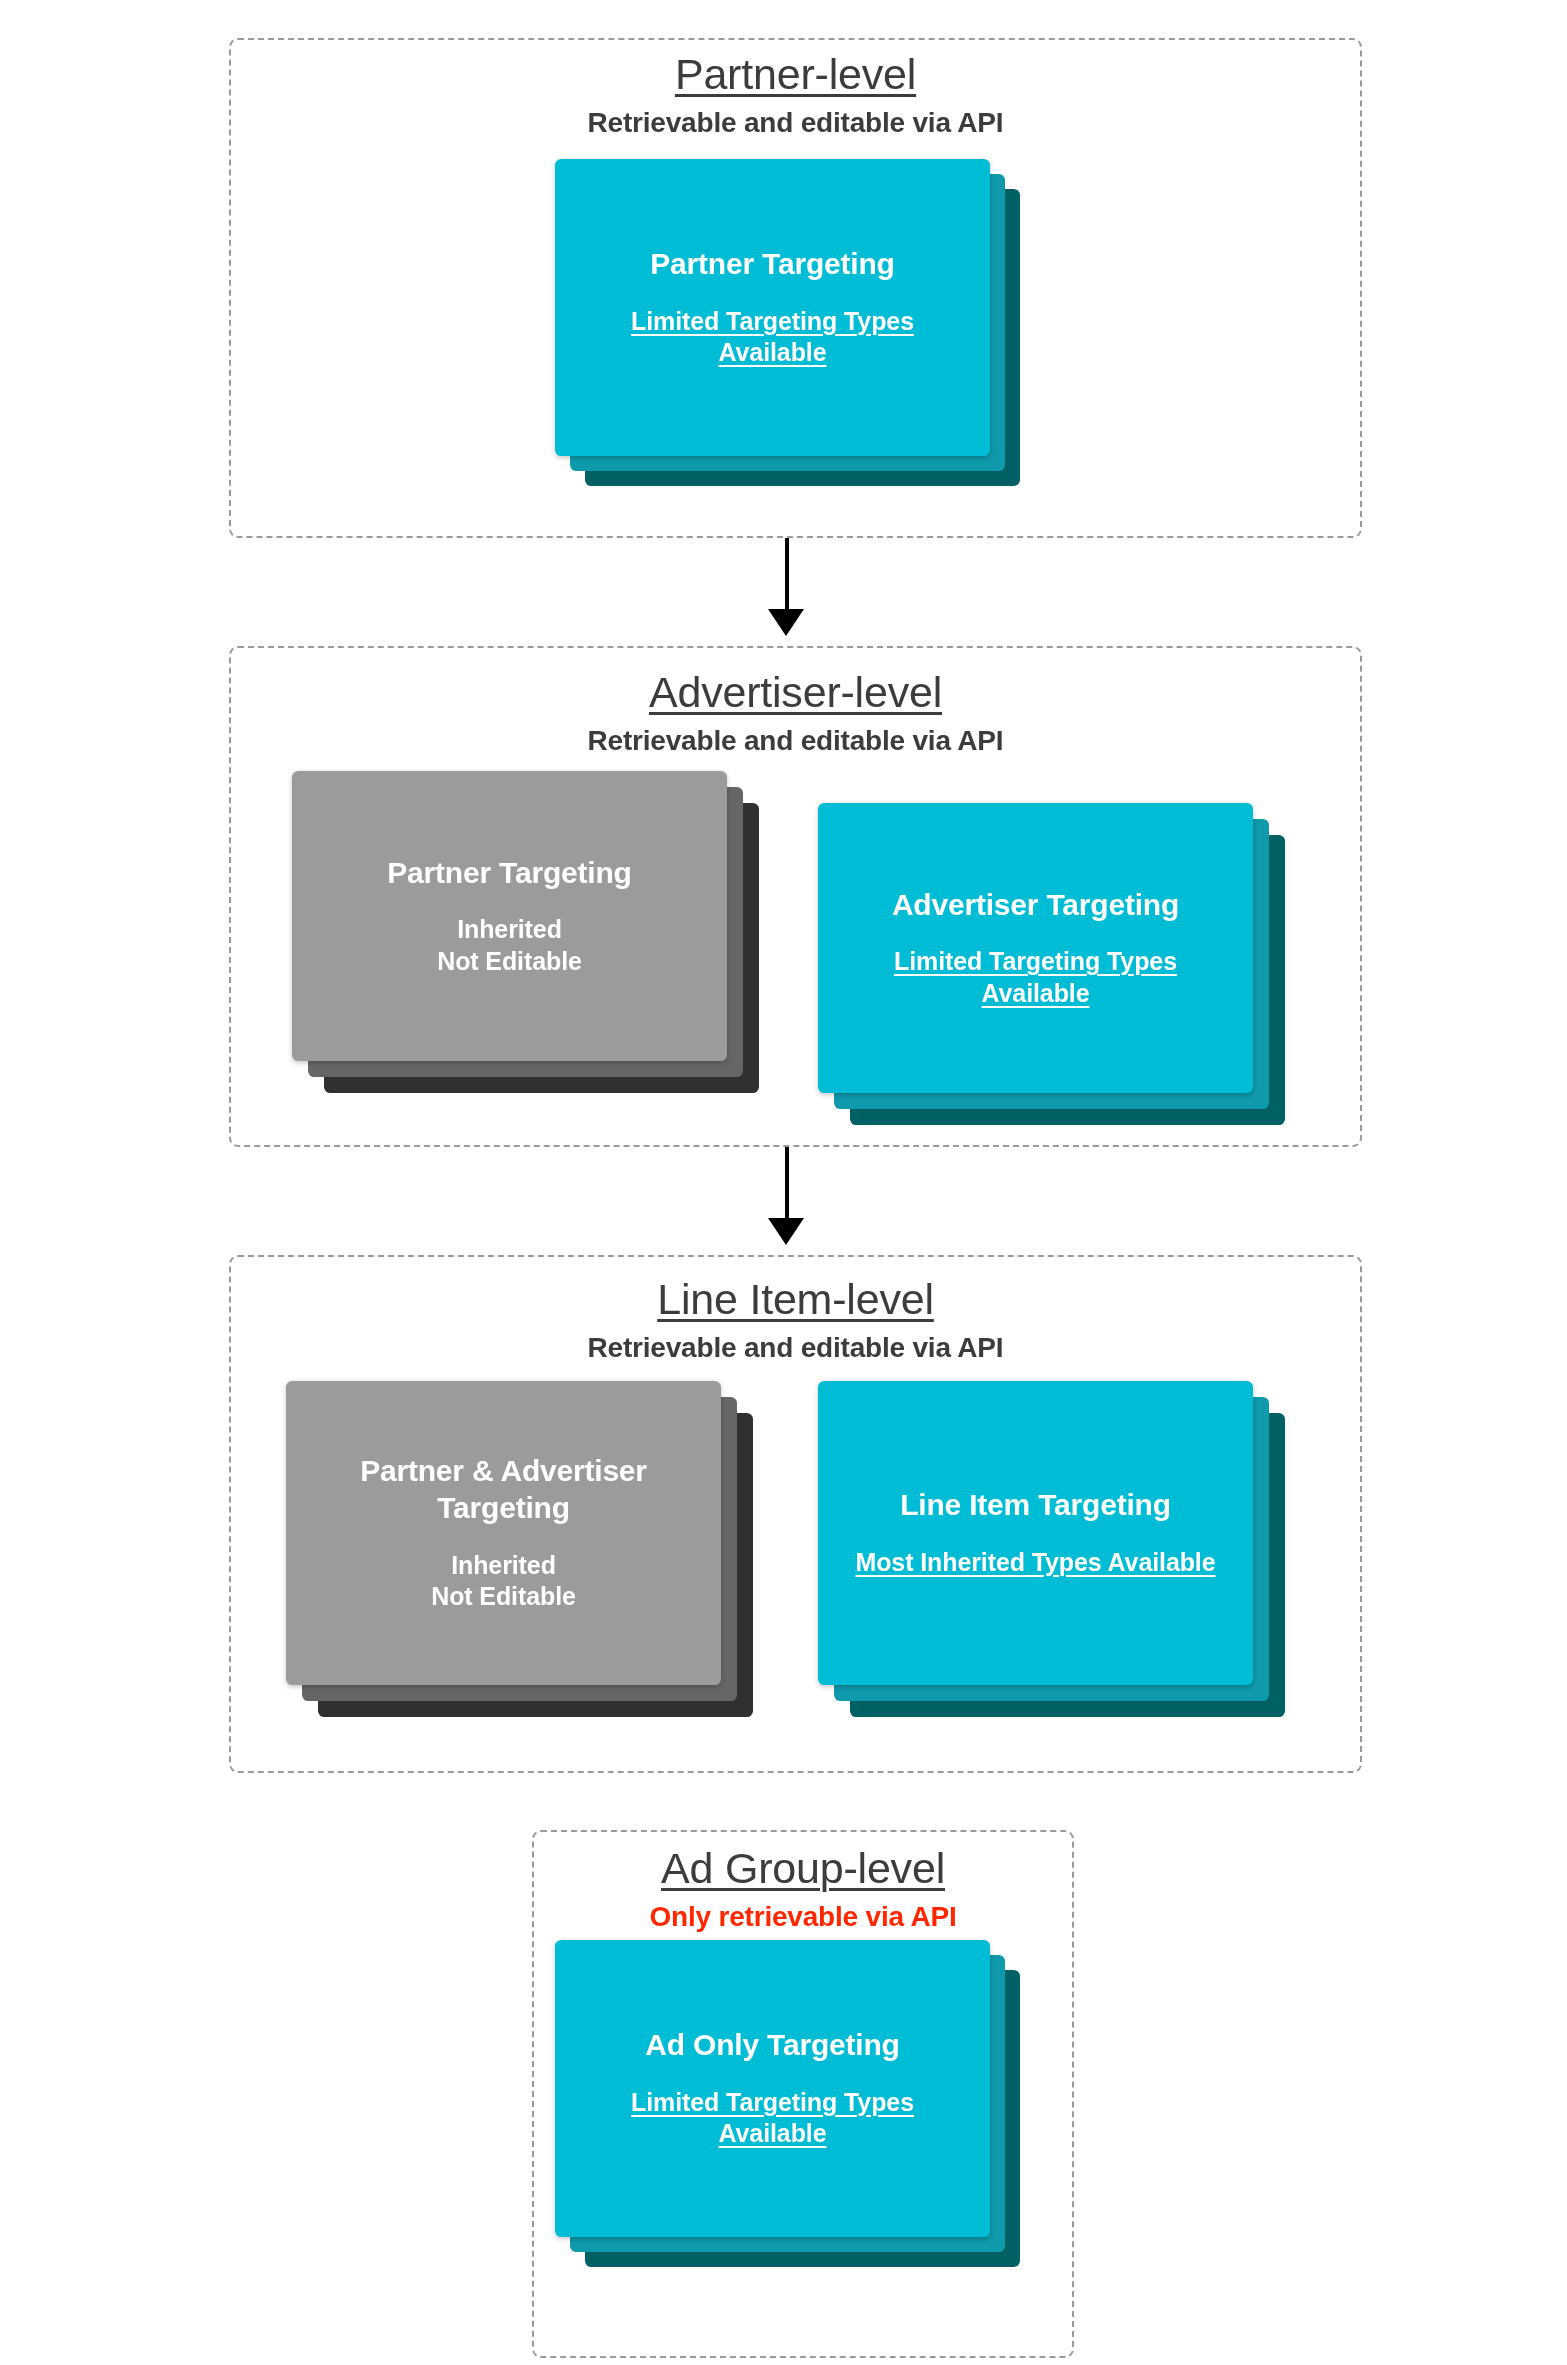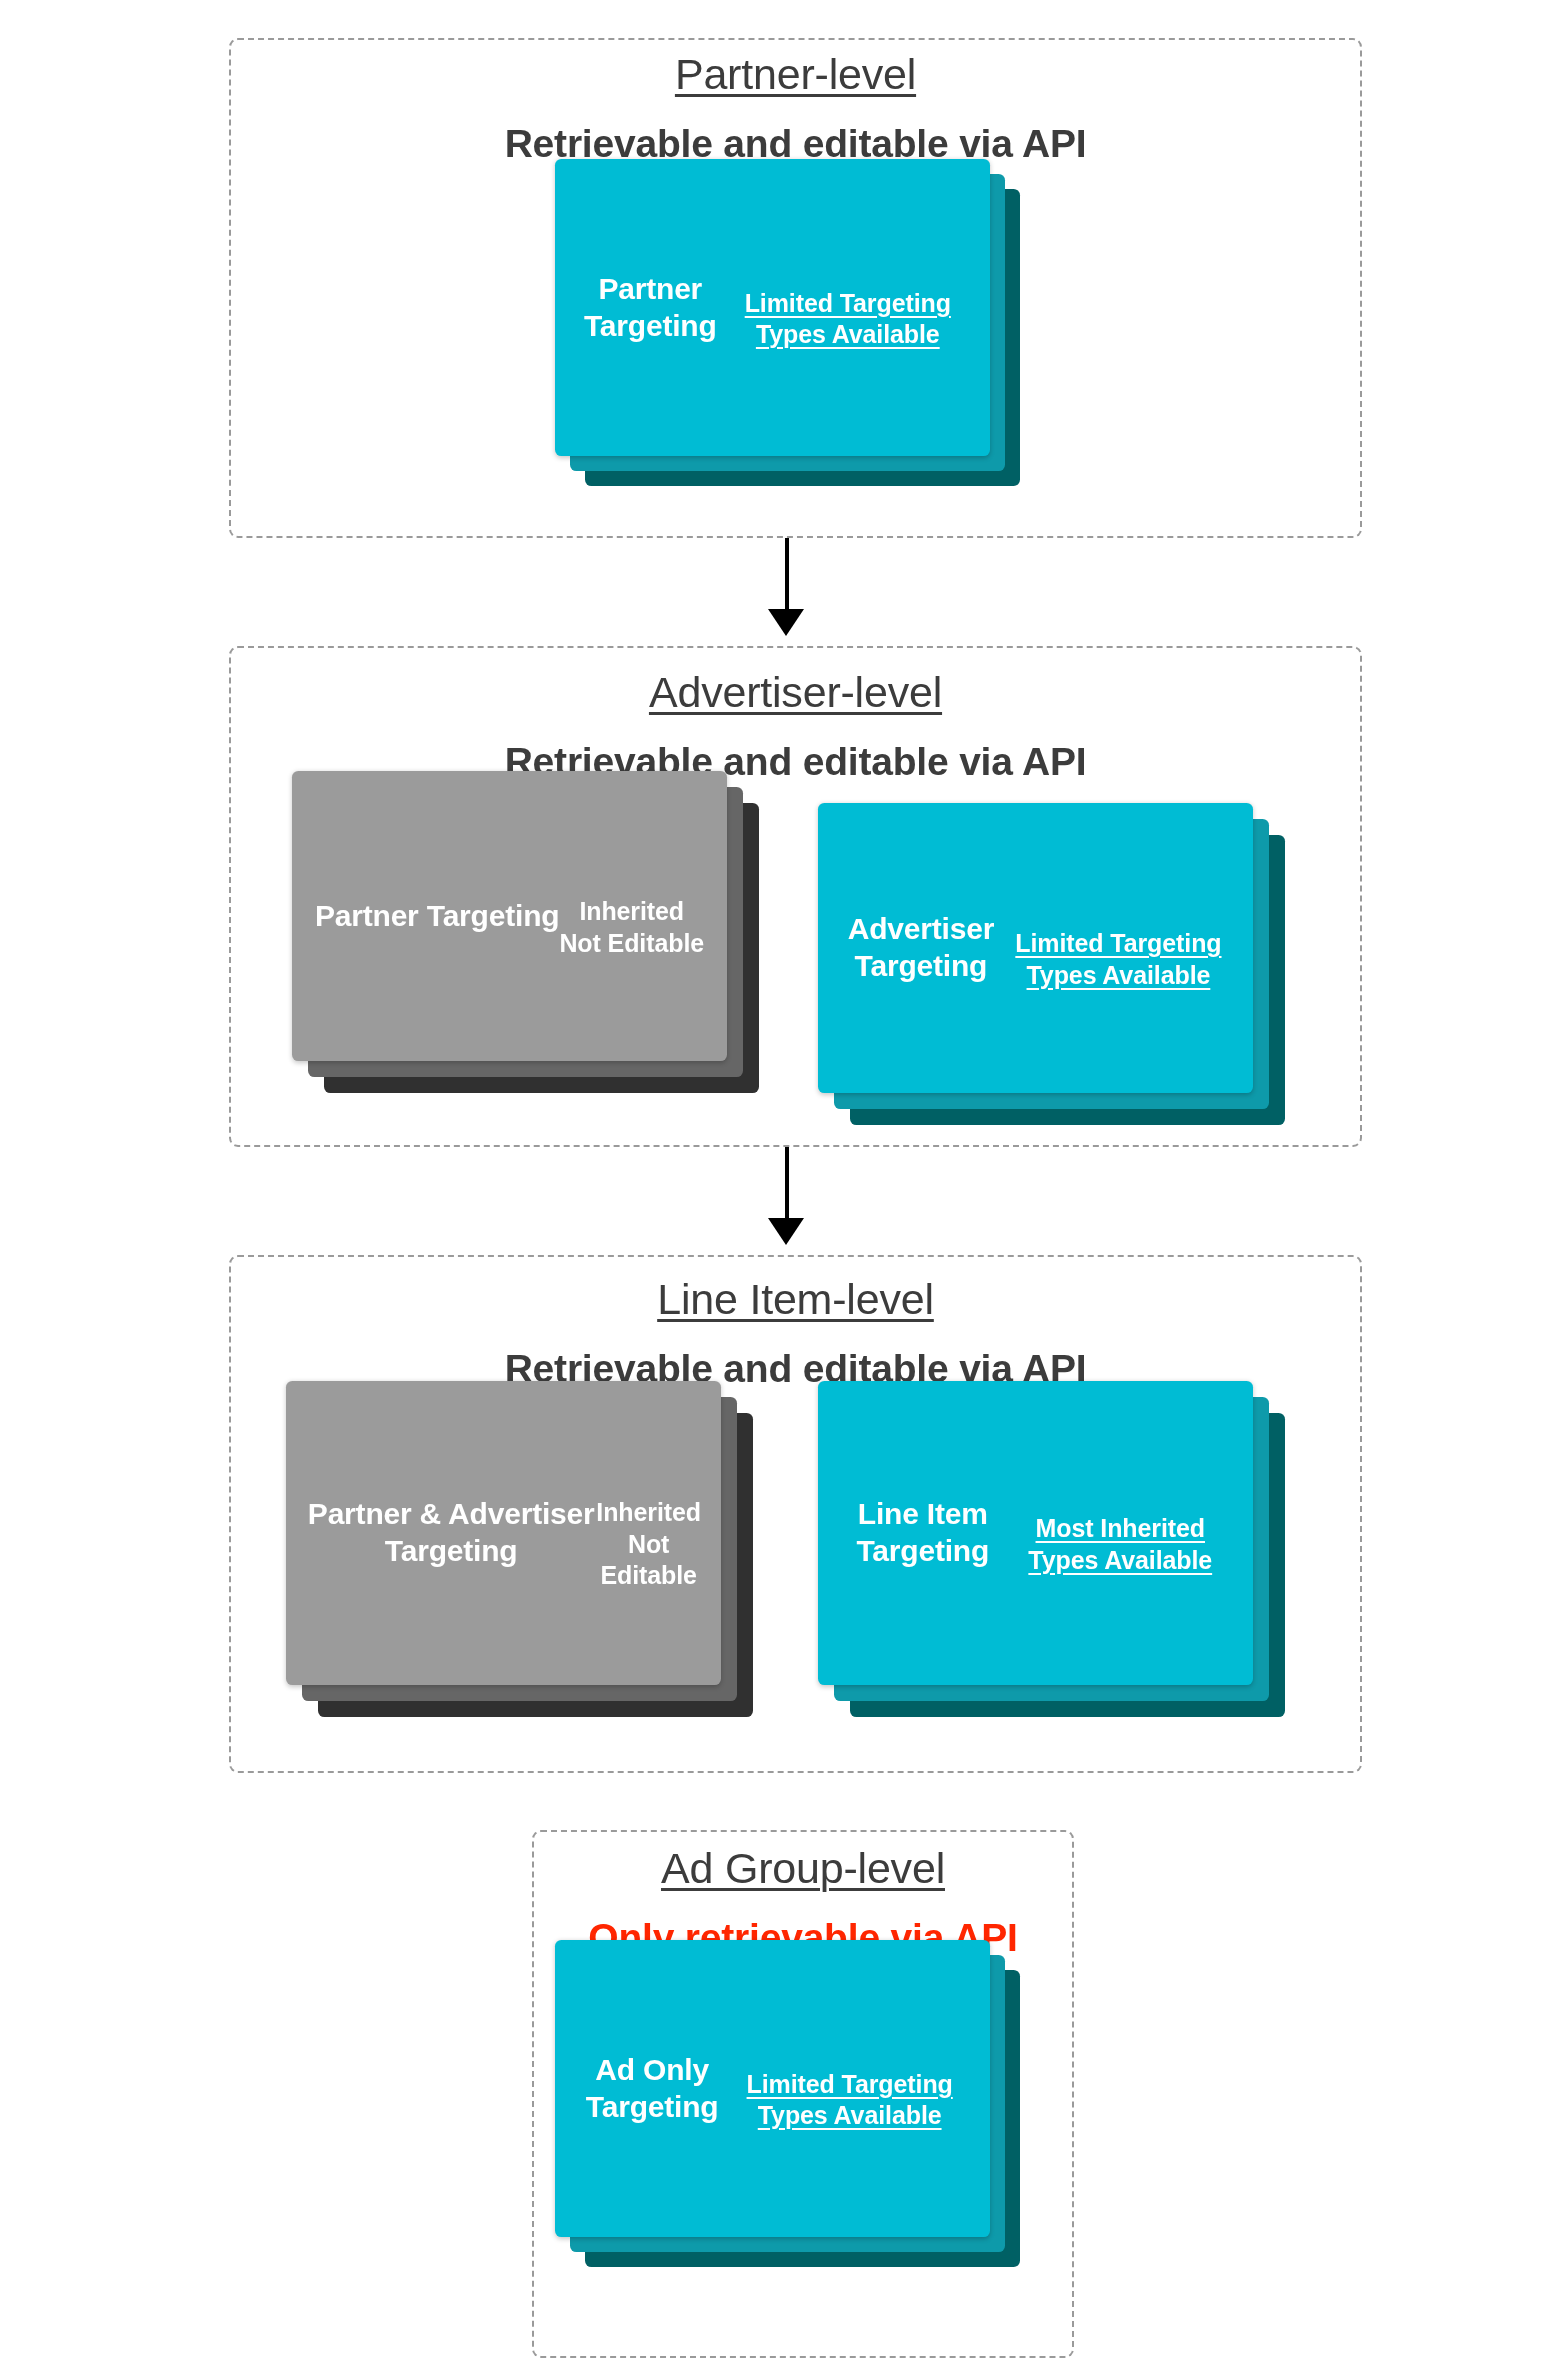--- a/index.html
+++ b/index.html
@@ -40,47 +40,47 @@
     font-size: 43px;
     font-weight: 400;
     color: #3c3c3c;
     text-decoration: underline;
     text-underline-offset: 5.4px;
     text-decoration-thickness: 2.7px;
     line-height: 1.18;
     letter-spacing: -0.2px;
   }
   .level-sub {
-    font-size: 39px;
+    font-size: 28px;
     font-weight: 700;
     color: #3c3c3c;
     line-height: 1.24;
     letter-spacing: -0.2px;
-    margin-top: 20px;
+    margin-top: 6px;
   }
   .level-sub.warn {
     color: #ff2600;
   }
 
   
   .card-stack {
     position: absolute;
   }
   .card-layer {
     position: absolute;
     box-sizing: border-box;
     border-radius: 6.3px;
   }
   .card-layer.back2 { z-index: 1; }
   .card-layer.back1 { z-index: 2; }
   .card-layer.front {
     z-index: 3;
     box-shadow: 0 1.8px 5.4px rgba(0,0,0,0.22);
     display: flex;
-    flex-direction: row;
+    flex-direction: column;
     align-items: center;
     justify-content: center;
     text-align: center;
     padding: 0 20px;
   }
 
   
   .cyan .front { background: #00bcd4; }
   .cyan .back1 { background: #0e9aaa; }
   .cyan .back2 { background: #006064; }

